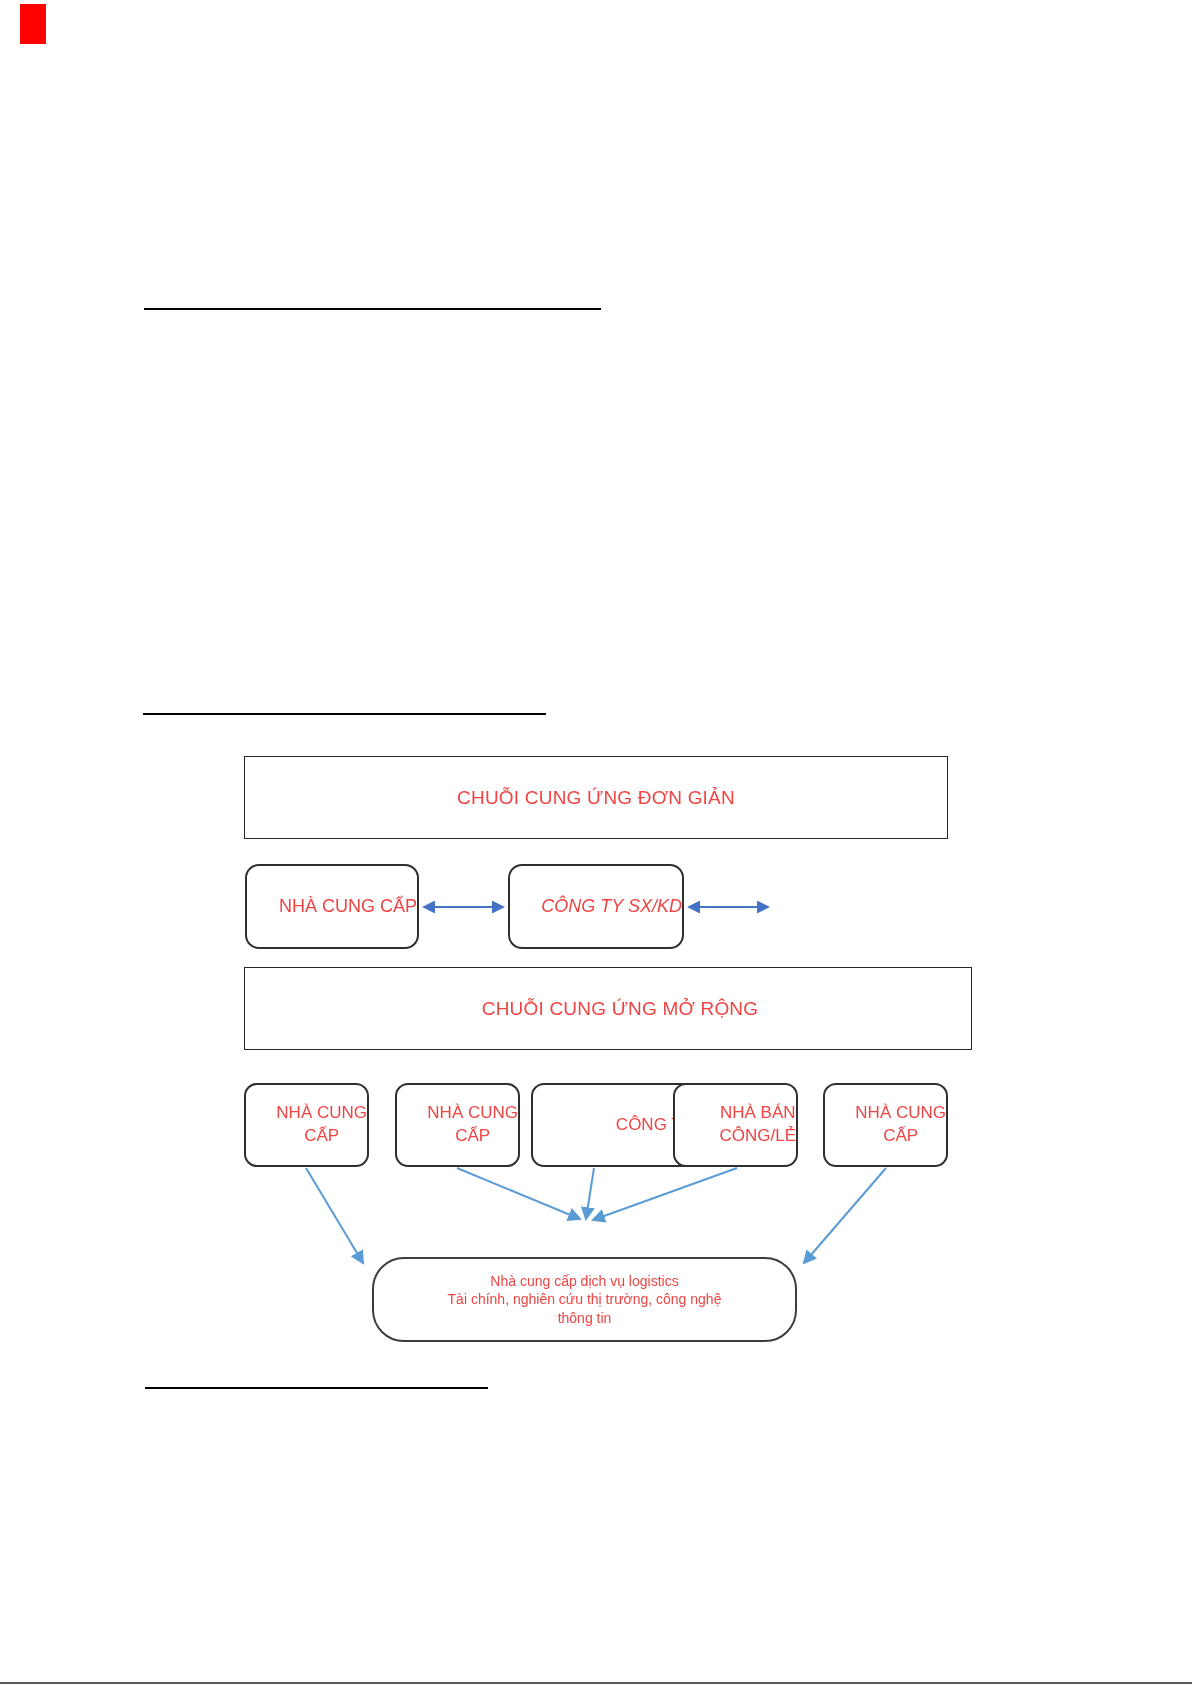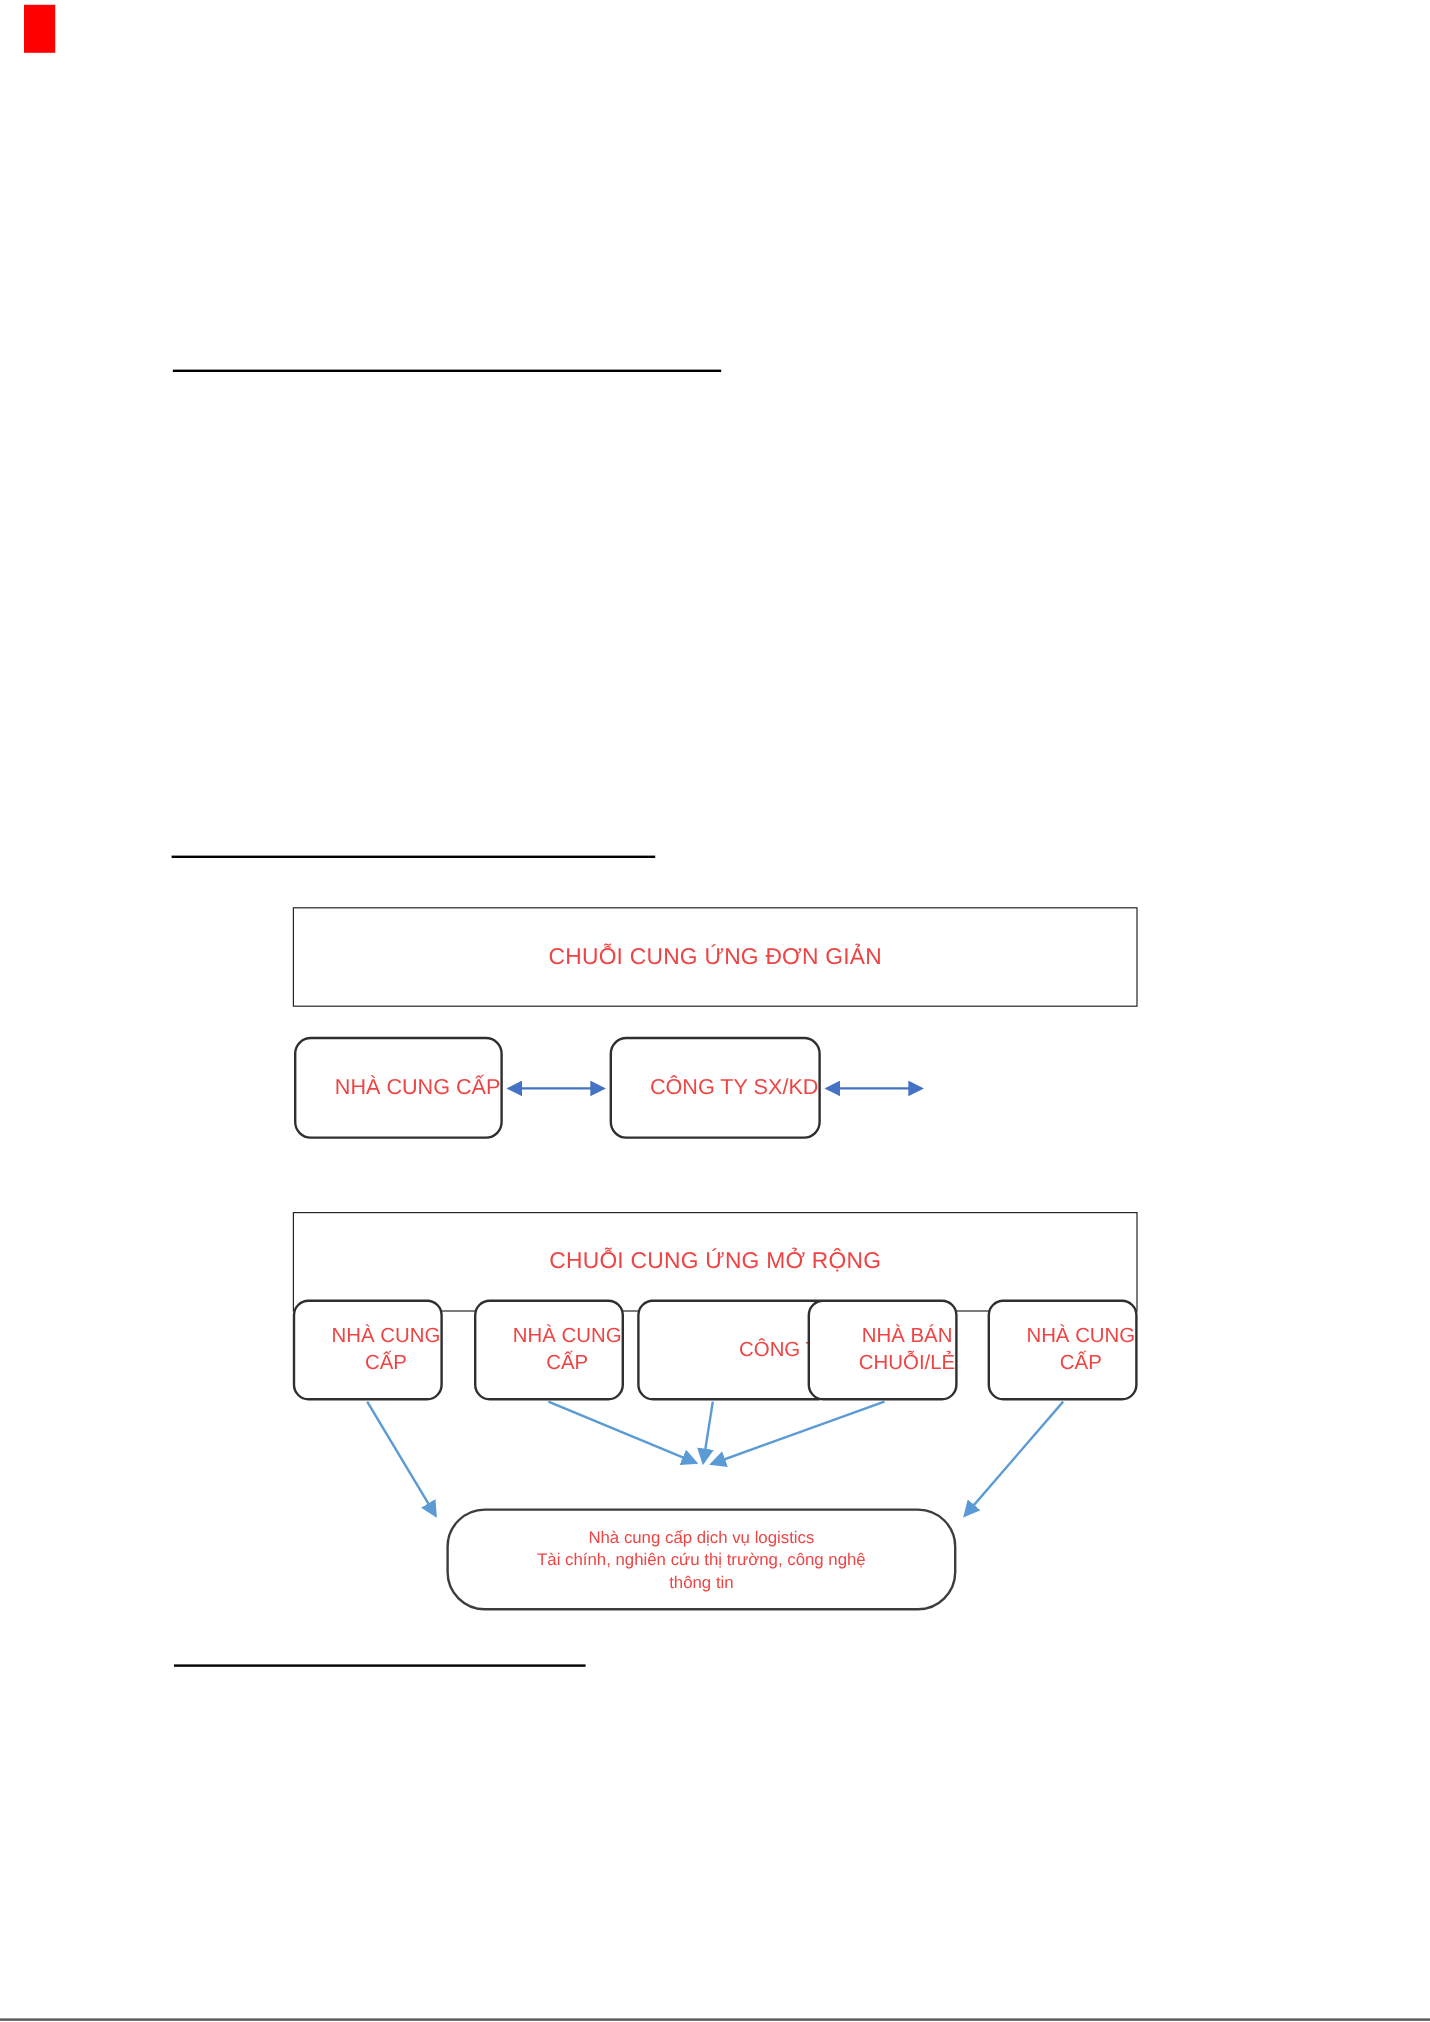--- a/index.html
+++ b/index.html
@@ -23,30 +23,30 @@
   #bottom-border{left:0;top:1682px;width:1192px;height:2px;background:#595959;}
 
   
   .band{
     left:244px;width:702px;height:81px;
     border:1.5px solid #262626;background:#ffffff;
     display:flex;align-items:center;justify-content:center;
     font-size:19px;letter-spacing:.2px;white-space:pre-line;text-align:center;
   }
   #band-simple{top:756px;}
-  #band-extended{top:1010px;}
+  #band-extended{top:967px;padding-left:24px;}
 
   .rnode{
     border:2px solid #2f2f2f;border-radius:14px;background:#ffffff;
     display:flex;align-items:center;justify-content:flex-end;
     font-size:18px;text-align:center;white-space:pre-line;line-height:1.3;
   }
   .row1{top:864px;height:81px;}
   #node-supplier{left:245px;width:170px;}
-  #node-company{left:508px;width:172px;}
+  #node-company{left:508px;width:172px;font-style:italic;}
   #node-customer{left:773px;width:171px;}
 
   .row2{top:1083px;height:80px;font-size:17px;line-height:1.35;border-radius:13px;}
   #xnode-1{left:244px;width:121px;}
   #xnode-2{left:395px;width:121px;}
   #xnode-3{left:531px;width:122px;padding-left:38px;}
   #xnode-4{left:673px;width:121px;}
   #xnode-5{left:823px;width:121px;}
 
   #logistics-box{
@@ -108,21 +108,21 @@
   </div>
   <div id="xnode-2" class="abs rnode row2">
     <span>NHÀ CUNG
 CẤP</span>
   </div>
   <div id="xnode-3" class="abs rnode row2">
     <span>CÔNG TY</span>
   </div>
   <div id="xnode-4" class="abs rnode row2">
     <span>NHÀ BÁN
-CHUỖI/LẺ</span>
+CÔNG/LẺ</span>
   </div>
   <div id="xnode-5" class="abs rnode row2">
     <span>NHÀ CUNG
 CẤP</span>
   </div>
 
   <div id="logistics-box" class="abs">
     <span>Nhà cung cấp dịch vụ logistics
 Tài chính, nghiên cứu thị trường, công nghệ
 thông tin</span>

